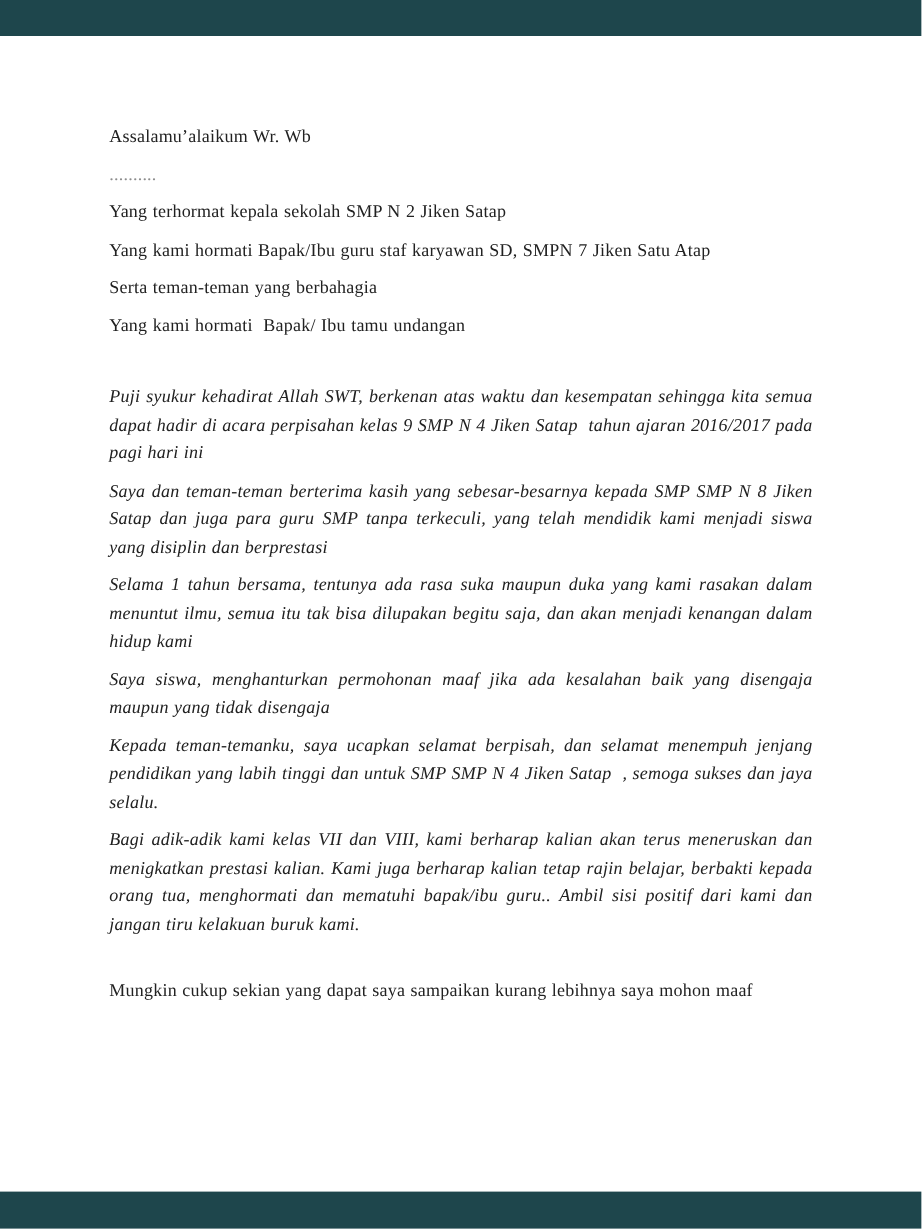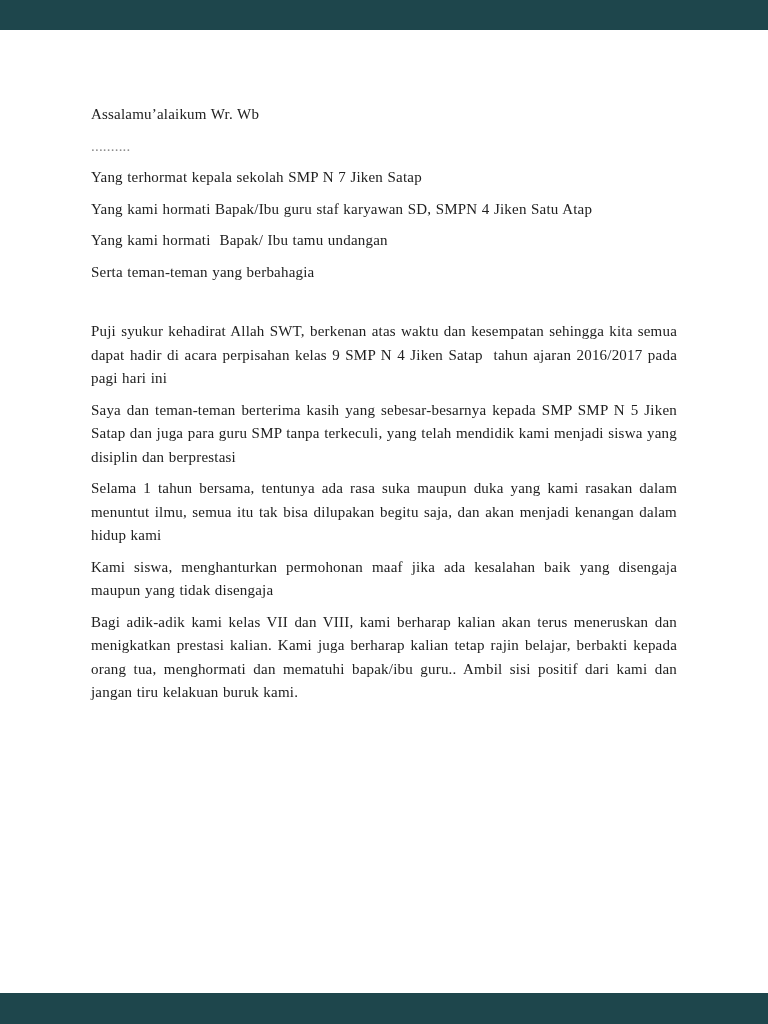--- a/index.html
+++ b/index.html
@@ -38,52 +38,55 @@
   }
   .doc-page p {
     margin: 0 0 8px 0;
     font-size: 15px;
     line-height: 23.5px;
     letter-spacing: 0.2px;
     word-spacing: 0.5px;
   }
   .doc-page p.justified {
     text-align: justify;
+    font-style: italic;
   }
   .dots-line {
     color: #8c8c8c;
     font-size: 14px;
     letter-spacing: 3px;
   }
   .spacer-a { height: 28px; }
   .spacer-b { height: 24px; }
   .spacer-c { height: 32px; }
 </style>
 </head>
 <body>
 
 <div class="viewer-bar top"></div>
 
 <main class="doc-page">
   <p>Assalamu’alaikum Wr. Wb</p>
   <p class="dots-line">..........</p>
 
-  <p>Yang terhormat kepala sekolah SMP N 7 Jiken Satap</p>
-  <p>Yang kami hormati Bapak/Ibu guru staf karyawan SD, SMPN 4 Jiken Satu Atap</p>
+  <p>Yang terhormat kepala sekolah SMP N 2 Jiken Satap</p>
+  <p>Yang kami hormati Bapak/Ibu guru staf karyawan SD, SMPN 7 Jiken Satu Atap</p>
+  <p>Serta teman-teman yang berbahagia</p>
   <p>Yang kami hormati &nbsp;Bapak/ Ibu tamu undangan</p>
-  <p>Serta teman-teman yang berbahagia</p>
 
   <div class="spacer-a"></div>
 
   <p class="justified">Puji syukur kehadirat Allah SWT, berkenan atas waktu dan kesempatan sehingga kita semua dapat hadir di acara perpisahan kelas 9 SMP N 4 Jiken Satap &nbsp;tahun ajaran 2016/2017 pada pagi hari ini</p>
-  <p class="justified">Saya dan teman-teman berterima kasih yang sebesar-besarnya kepada SMP SMP N 5 Jiken Satap dan juga para guru SMP tanpa terkeculi, yang telah mendidik kami menjadi siswa yang disiplin dan berprestasi</p>
+  <p class="justified">Saya dan teman-teman berterima kasih yang sebesar-besarnya kepada SMP SMP N 8 Jiken Satap dan juga para guru SMP tanpa terkeculi, yang telah mendidik kami menjadi siswa yang disiplin dan berprestasi</p>
   <p class="justified">Selama 1 tahun bersama, tentunya ada rasa suka maupun duka yang kami rasakan dalam menuntut ilmu, semua itu tak bisa dilupakan begitu saja, dan akan menjadi kenangan dalam hidup kami</p>
-  <p class="justified">Kami siswa, menghanturkan permohonan maaf jika ada kesalahan baik yang disengaja maupun yang tidak disengaja</p>
+  <p class="justified">Saya siswa, menghanturkan permohonan maaf jika ada kesalahan baik yang disengaja maupun yang tidak disengaja</p>
+  <p class="justified">Kepada teman-temanku, saya ucapkan selamat berpisah, dan selamat menempuh jenjang pendidikan yang labih tinggi dan untuk SMP SMP N 4 Jiken Satap &nbsp;, semoga sukses dan jaya selalu.</p>
   <p class="justified">Bagi adik-adik kami kelas VII dan VIII, kami berharap kalian akan terus meneruskan dan menigkatkan prestasi kalian. Kami juga berharap kalian tetap rajin belajar, berbakti kepada orang tua, menghormati dan mematuhi bapak/ibu guru.. Ambil sisi positif dari kami dan jangan tiru kelakuan buruk kami.</p>
 
   <div class="spacer-b"></div>
 
+  <p>Mungkin cukup sekian yang dapat saya sampaikan kurang lebihnya saya mohon maaf</p>
 
   <div class="spacer-c"></div>
 
 </main>
 
 <div class="viewer-bar bottom"></div>
 
 </body></html>

